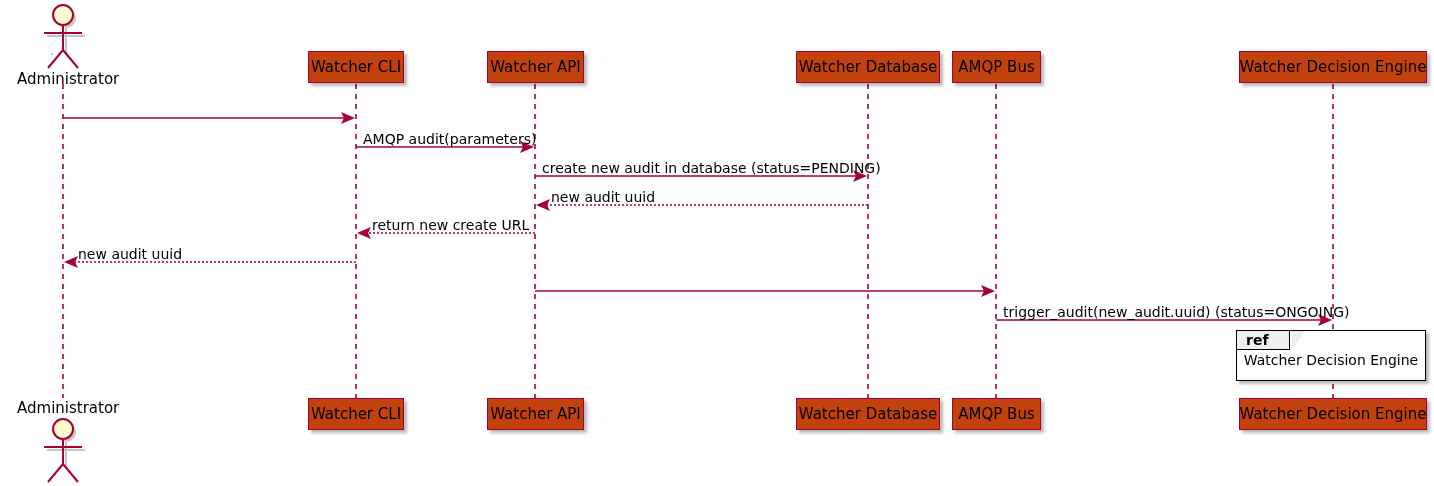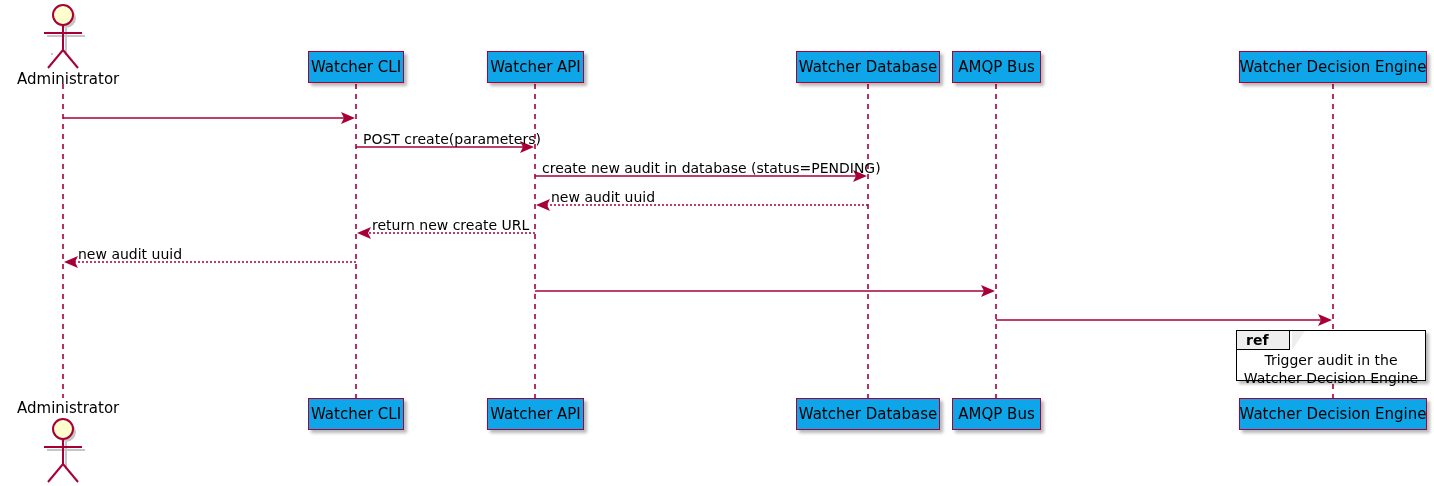--- a/index.html
+++ b/index.html
@@ -56,21 +56,21 @@
   }
   .shadow {
     fill: #000000;
     opacity: 0.22;
   }
 
   
   .pbox {
     position: absolute;
     box-sizing: border-box;
-    background: #0ea5e9;
+    background: #c2410c;
     border: 1.5px solid #A80036;
     color: #000000;
     font-size: 15px;
     line-height: 1;
     display: flex;
     align-items: center;
     justify-content: center;
     white-space: nowrap;
     box-shadow: 3px 3px 3px rgba(0,0,0,0.28);
   }
@@ -253,36 +253,36 @@
 
   <div class="pbox" style="left:946px; top:398px; width:89px; height:32px;">
     <span>AMQP Bus</span>
   </div>
 
   <div class="pbox" style="left:1233px; top:398px; width:188px; height:32px;">
     <span>Watcher Decision Engine</span>
   </div>
 
 
-  <div class="mlabel" style="left:357px; top:132px;">POST create(parameters)</div>
+  <div class="mlabel" style="left:357px; top:132px;">AMQP audit(parameters)</div>
 
   <div class="mlabel" style="left:536px; top:161px;text-align:right;">create new audit in database (status=PENDING)</div>
 
   <div class="mlabel" style="left:545px; top:190px;">new audit uuid</div>
 
   <div class="mlabel" style="left:366px; top:218px;">return new create URL</div>
 
   <div class="mlabel" style="left:72px; top:247px;">new audit uuid</div>
 
 
+  <div class="mlabel" style="left:997px; top:305px;">trigger_audit(new_audit.uuid) (status=ONGOING)</div>
 
   <div class="refbox" style="left:1230px; top:330px; width:190px; height:51px;text-decoration:underline;">
     <div class="reftag">
       <span>ref</span>
     </div>
     <div class="reftag-corner" style="left:55px; border-top:19px solid #EEEEEE; border-right:13px solid transparent;"></div>
     <div class="refbody">
-      <div>Trigger audit in the</div>
       <div>Watcher Decision Engine</div>
     </div>
   </div>
 
 </div>
 
 </body></html>

